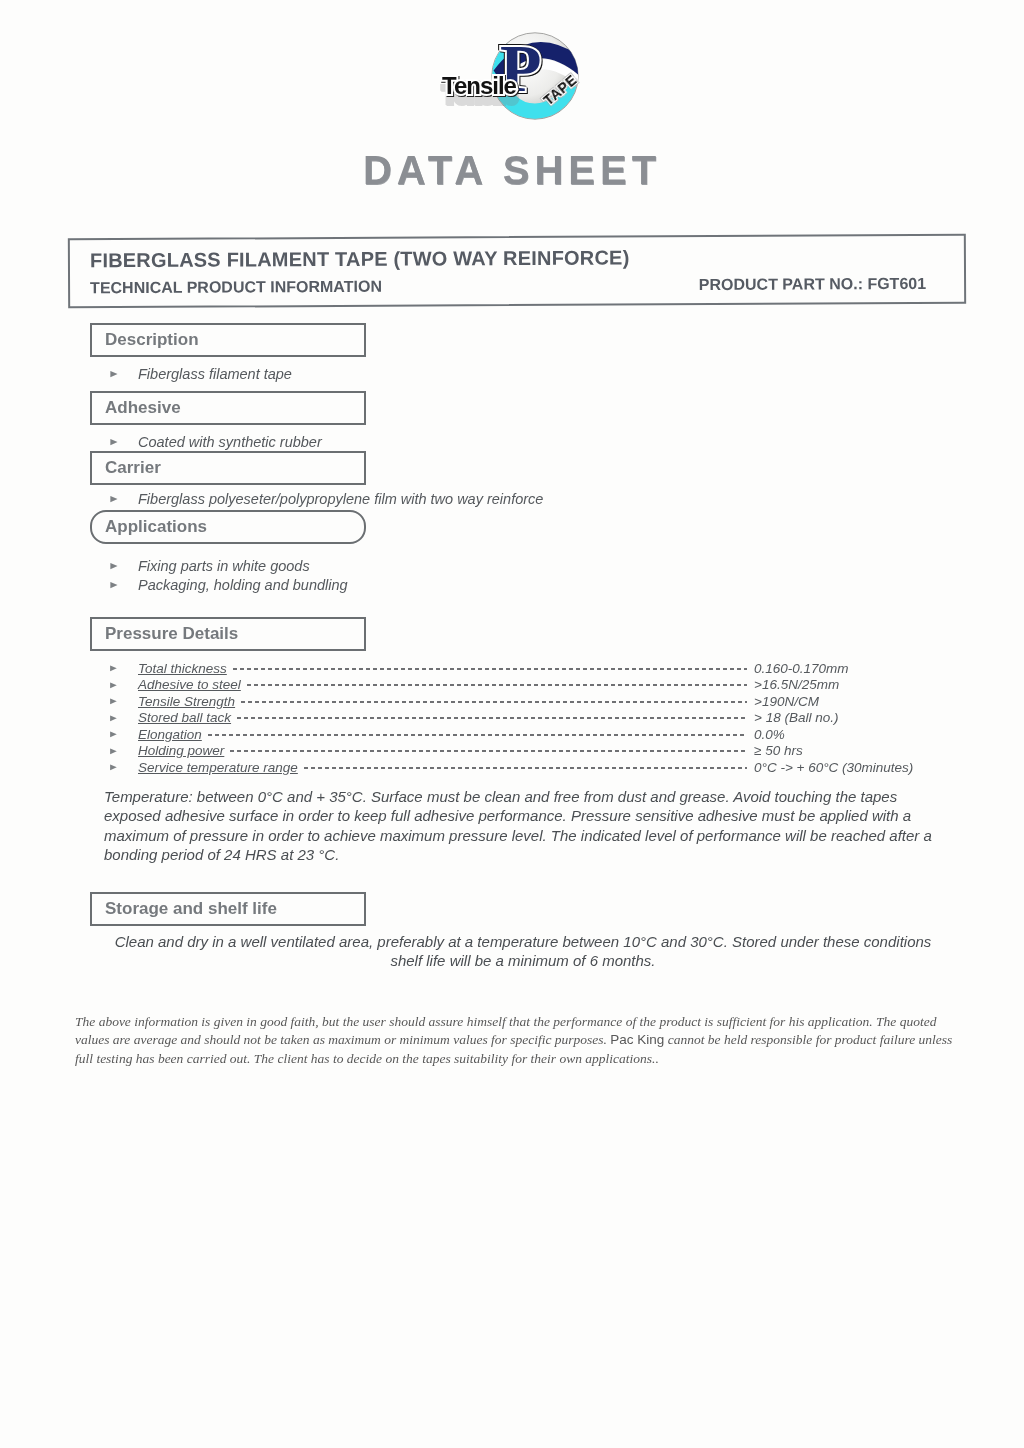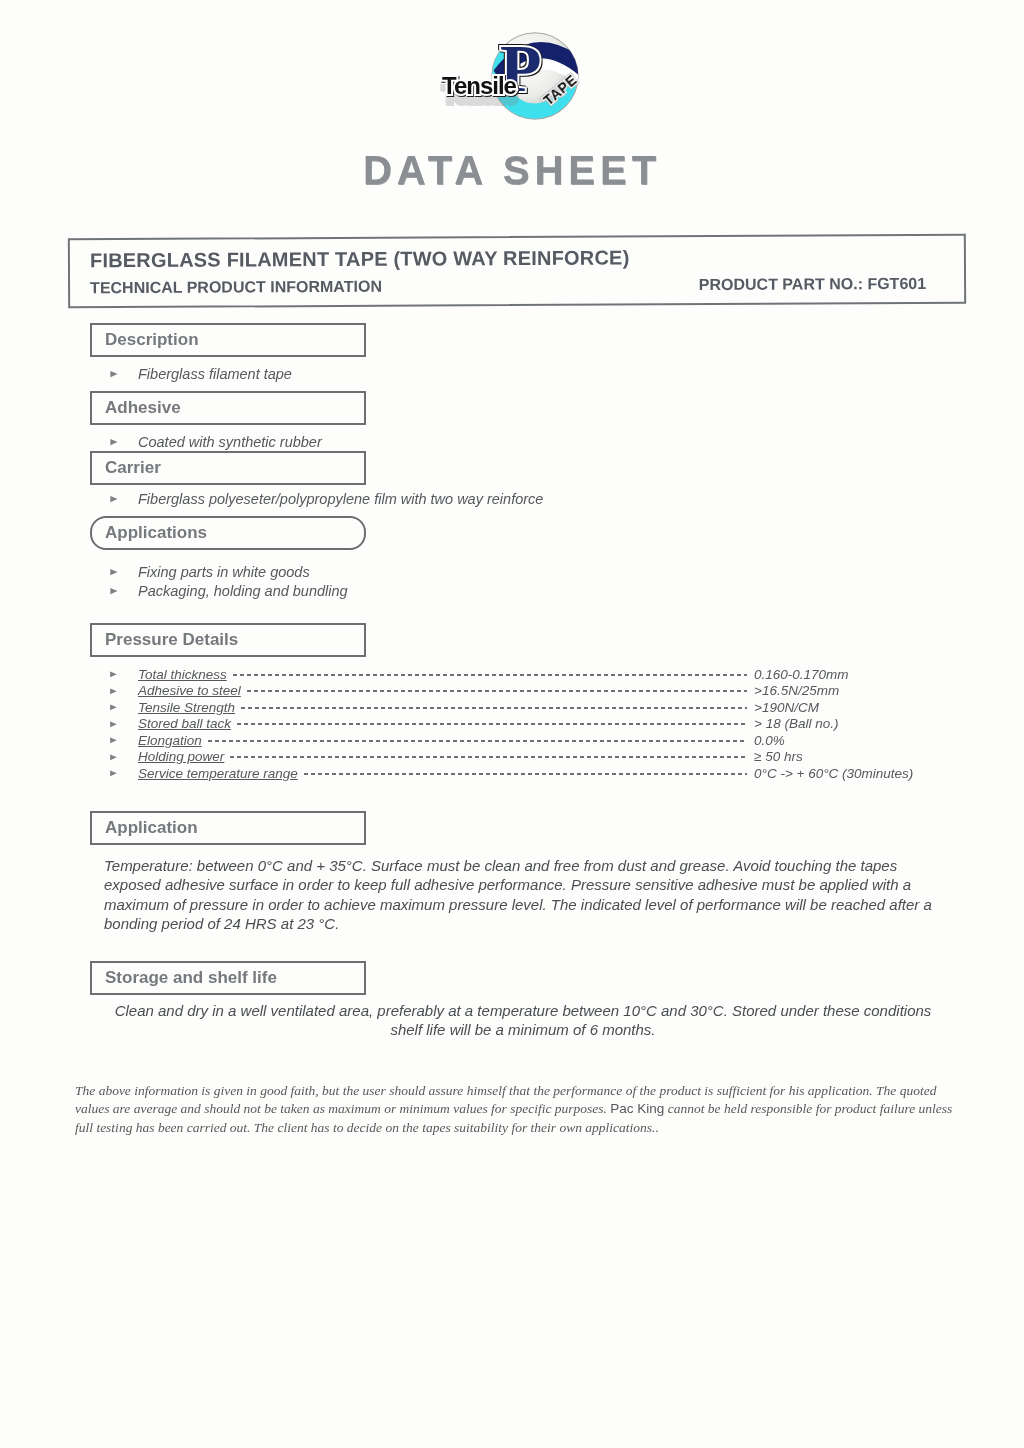--- a/index.html
+++ b/index.html
@@ -58,21 +58,21 @@
     font-style: italic; color: #55595d; height: 19px; }
   .tri { color: #7d8184; font-size: 12px; width: 30px; flex: 0 0 auto; font-style: normal;
     transform: scaleY(.85); }
 
   .m-desc { margin-top: 17px; }
   .m-desc-item { margin-top: 7px; }
   .m-adh { margin-top: 8px; }
   .m-adh-item { margin-top: 7px; }
   .m-car { margin-top: 0px; }
   .m-car-item { margin-top: 4px; }
-  .m-app { margin-top: 8px; border-radius: 16px; }
+  .m-app { margin-top: 2px; border-radius: 16px; }
   .m-app-items { margin-top: 12px; }
   .m-tech { margin-top: 23px; }
   .m-tech-rows { margin-top: 9px; }
   .m-application { margin-top: 29px; }
   .m-application-body { margin: 11px 0 0 14px; }
   .m-storage { margin-top: 27px; }
   .m-storage-body { margin: 6px 0 0 14px; text-align: center; }
 
   
   .tech-row { display: flex; align-items: center; padding-left: 18px; height: 16.5px;
@@ -206,21 +206,20 @@
       <span class="tech-value">≥ 50 hrs</span>
     </div>
     <div class="tech-row">
       <span class="tri">►</span>
       <span class="tech-label">Service temperature range</span>
       <span class="leader"></span>
       <span class="tech-value">0°C -&gt; + 60°C (30minutes)</span>
     </div>
   </div>
 
-  <div class="hbox m-application">Application</div>
   <p class="para m-application-body">Temperature: between 0°C and + 35°C. Surface must be clean and free from dust and grease. Avoid touching the tapes exposed adhesive surface in order to keep full adhesive performance. Pressure sensitive adhesive must be applied with a maximum of pressure in order to achieve maximum pressure level. The indicated level of performance will be reached after a bonding period of 24 HRS at 23 °C.</p>
 
   <div class="hbox m-storage">Storage and shelf life</div>
   <p class="para m-storage-body">Clean and dry in a well ventilated area, preferably at a temperature between 10°C and 30°C. Stored under these conditions shelf life will be a minimum of 6 months.</p>
 
   <p class="footer"><span>The above information is given in good faith, but the user should assure himself that the performance of the product is sufficient for his application. The quoted values are average and should not be taken as maximum or minimum values for specific purposes. </span><span class="brand">Pac King</span><span> cannot be held responsible for product failure unless full testing has been carried out. The client has to decide on the tapes suitability for their own applications..</span></p>
 
 </div>
 
 </body></html>

